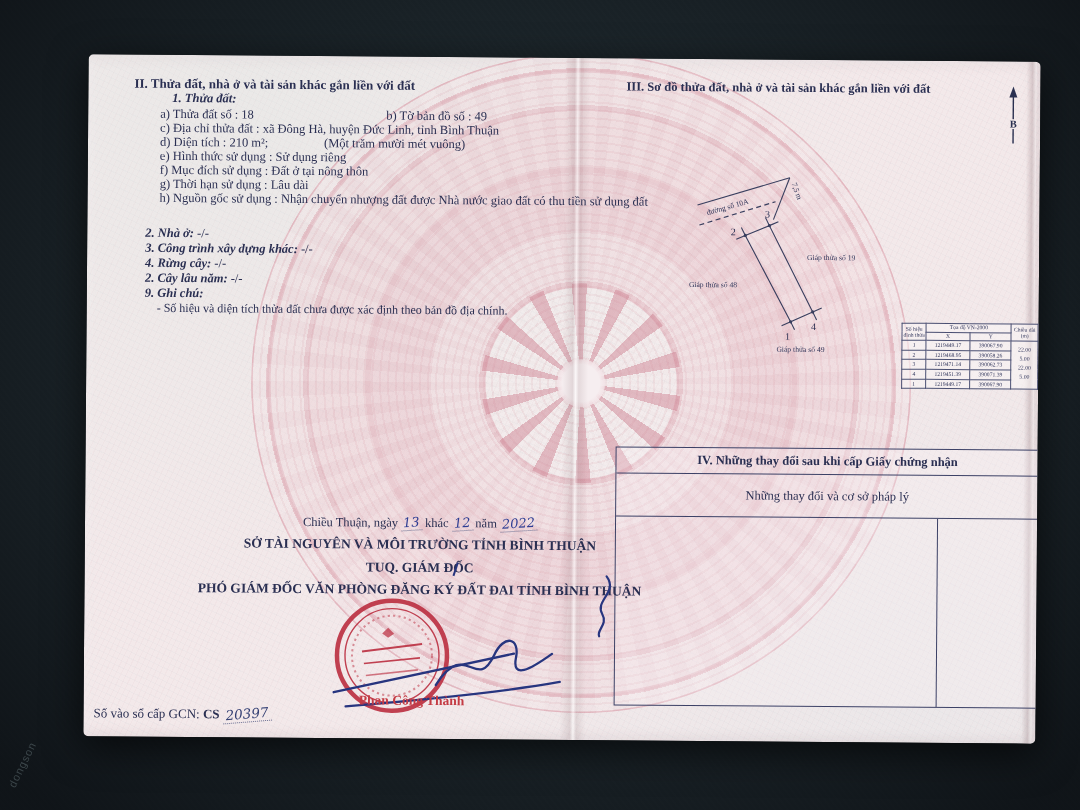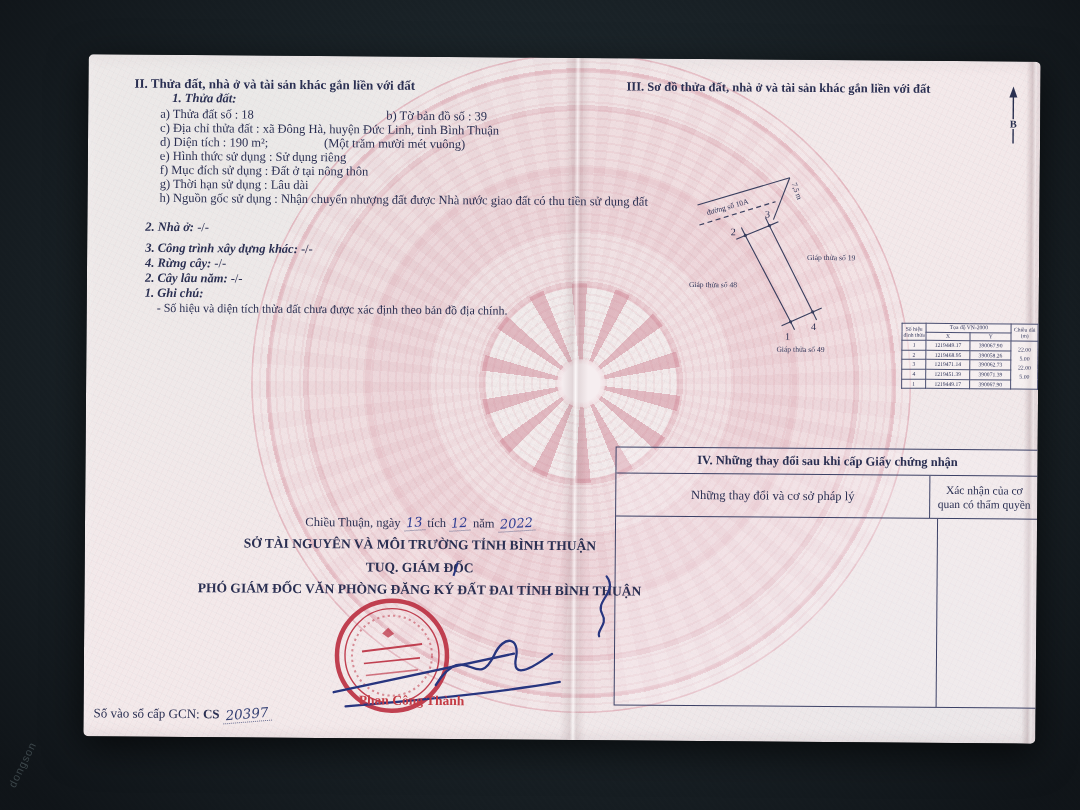--- a/index.html
+++ b/index.html
@@ -111,46 +111,46 @@
 
   <div class="abs emblem"></div>
   <div class="abs rays"></div>
   <div class="abs rays-core"></div>
   <div class="abs fold"></div>
   <div class="abs redge"></div>
 
   <div class="abs ser h2" style="left:46px;top:21px;">II. Thửa đất, nhà ở và tài sản khác gắn liền với đất</div>
   <div class="abs ser b i" style="left:58px;top:36px;margin-left:26px;">1. Thửa đất:</div>
   <div class="abs ser" style="left:72px;top:52px;">a) Thửa đất số : 18</div>
-  <div class="abs ser" style="left:298px;top:52px;">b) Tờ bản đồ số : 39</div>
+  <div class="abs ser" style="left:298px;top:52px;">b) Tờ bản đồ số : 49</div>
   <div class="abs ser" style="left:72px;top:66px;">c) Địa chỉ thửa đất :  xã Đông Hà, huyện Đức Linh, tỉnh Bình Thuận</div>
-  <div class="abs ser" style="left:72px;top:80px;">d) Diện tích :  190 m²;</div>
+  <div class="abs ser" style="left:72px;top:80px;">d) Diện tích :  210 m²;</div>
   <div class="abs ser" style="left:236px;top:80px;">(Một trăm mười mét vuông)</div>
   <div class="abs ser" style="left:72px;top:94px;">e) Hình thức sử dụng : Sử dụng riêng</div>
   <div class="abs ser" style="left:72px;top:108px;">f) Mục đích sử dụng : Đất ở tại nông thôn</div>
   <div class="abs ser" style="left:72px;top:122px;">g) Thời hạn sử dụng : Lâu dài</div>
   <div class="abs ser wrap" style="left:72px;top:136px;width:505px;">h) Nguồn gốc sử dụng :  Nhận chuyển nhượng đất được Nhà nước giao đất có thu tiền sử dụng đất</div>
 
-  <div class="abs ser" style="left:58px;top:165px;text-align:right;">
+  <div class="abs ser" style="left:58px;top:171px;text-align:right;">
     <span class="b i">2. Nhà ở:</span>
     <span>-/-</span>
   </div>
   <div class="abs ser" style="left:58px;top:186px;">
     <span class="b i">3. Công trình xây dựng khác:</span>
     <span>-/-</span>
   </div>
   <div class="abs ser" style="left:58px;top:201px;">
     <span class="b i">4. Rừng cây:</span>
     <span>-/-</span>
   </div>
   <div class="abs ser" style="left:58px;top:216px;">
     <span class="b i">2. Cây lâu năm:</span>
     <span>-/-</span>
   </div>
-  <div class="abs ser b i" style="left:58px;top:231px;">1. Ghi chú:</div>
+  <div class="abs ser b i" style="left:58px;top:231px;">9. Ghi chú:</div>
   <div class="abs ser small-note" style="left:70px;top:246px;">- Số hiệu và diện tích thửa đất chưa được xác định theo bản đồ địa chính.</div>
 
   <div class="abs ser h2" style="left:538px;top:21px;font-size:12.5px;">III. Sơ đồ thửa đất, nhà ở và tài sản khác gắn liền với đất</div>
 
   <svg class="abs" style="left:915px;top:24px;" width="20" height="64" viewBox="0 0 20 64">
     <line x1="10" y1="58" x2="10" y2="8" stroke="#2a3050" stroke-width="1.4"></line>
     <polygon points="10,1 6,12 14,12" fill="#2a3050"></polygon>
     <text x="10" y="42" text-anchor="middle" font-size="10.5" font-weight="bold" fill="#2a3050" style="paint-order:stroke;stroke:#f2e8e9;stroke-width:3px;">B</text>
   </svg>
 
@@ -228,32 +228,31 @@
       <td>1219449.17</td>
       <td>390067.90</td>
     </tr>
   </tbody>
     </table>
 
   <div class="abs s4 ser">
     <div class="s4-title">IV. Những thay đổi sau khi cấp Giấy chứng nhận</div>
     <div class="s4-head">
       <div class="s4-c1">Những thay đổi và cơ sở pháp lý</div>
-      <div class="s4-c2">Xác nhận của cơ quan có thẩm quyền</div>
     </div>
     <div class="s4-body">
       <div class="s4-b1"></div>
       <div class="s4-b2"></div>
     </div>
   </div>
 
   <div class="abs ser center" style="left:170px;top:458px;width:330px;">
     <span>Chiều Thuận, ngày</span>
     <span class="ink">13</span>
-    <span>tích</span>
+    <span>khác</span>
     <span class="ink">12</span>
     <span>năm</span>
     <span class="ink">2022</span>
   </div>
   <div class="abs ser b center" style="left:140px;top:480px;width:390px;font-size:13.5px;">SỞ TÀI NGUYÊN VÀ MÔI TRƯỜNG TỈNH BÌNH THUẬN</div>
   <div class="abs ser b center" style="left:140px;top:503px;width:390px;font-size:13.5px;">TUQ. GIÁM ĐỐC</div>
   <div class="abs" style="left:370px;top:505px;width:2px;height:14px;background:#26357e;transform:rotate(18deg);"></div>
   <div class="abs ser b center" style="left:100px;top:525px;width:470px;font-size:13.5px;">PHÓ GIÁM ĐỐC VĂN PHÒNG ĐĂNG KÝ ĐẤT ĐAI TỈNH BÌNH THUẬN</div>
 
   <svg class="abs" style="left:246px;top:537px;" width="124" height="124" viewBox="0 0 124 124">

